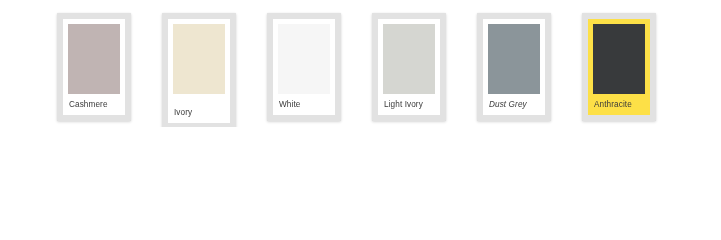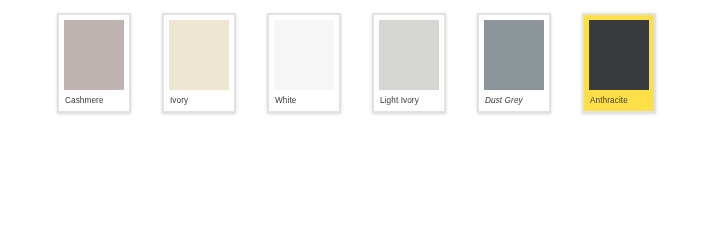--- a/index.html
+++ b/index.html
@@ -18,21 +18,21 @@
     display: flex;
     align-items: flex-start;
     height: 127px;
     padding: 0;
     box-sizing: border-box;
   }
 
   .swatch-card {
     width: 74px;
     background: #ffffff;
-    border: 2px solid #be185d;
+    border: 6px solid #be185d;
     border-radius: 1px;
     padding: 5px 5px 3px 5px;
     box-sizing: border-box;
     box-shadow: 0 1px 3px rgba(0,0,0,0.16), 0 0 1px rgba(0,0,0,0.10);
     margin-top: 13px;
     display: flex;
     flex-direction: column;
   }
 
   .swatch-color {
@@ -62,21 +62,21 @@
 
   <div class="spacer-lead"></div>
 
   <div class="swatch-card" style="background: rgb(255, 255, 255); border-color: rgb(226, 226, 226);">
     <div class="swatch-color" style="background-color: rgb(192, 180, 179);"></div>
     <div class="swatch-label" style="color: rgb(58, 58, 58);">Cashmere</div>
   </div>
 
   <div class="spacer-gap"></div>
 
-  <div class="swatch-card" style="background: rgb(255, 255, 255); border-color: rgb(226, 226, 226);">
+  <div class="swatch-card" style="background: rgb(255, 255, 255); border-color: rgb(226, 226, 226); gap: 8px;">
     <div class="swatch-color" style="background-color: rgb(238, 230, 208);"></div>
     <div class="swatch-label" style="color: rgb(58, 58, 58);">Ivory</div>
   </div>
 
   <div class="spacer-gap"></div>
 
   <div class="swatch-card" style="background: rgb(255, 255, 255); border-color: rgb(226, 226, 226);">
     <div class="swatch-color" style="background-color: rgb(246, 246, 246);"></div>
     <div class="swatch-label" style="color: rgb(58, 58, 58);">White</div>
   </div>

